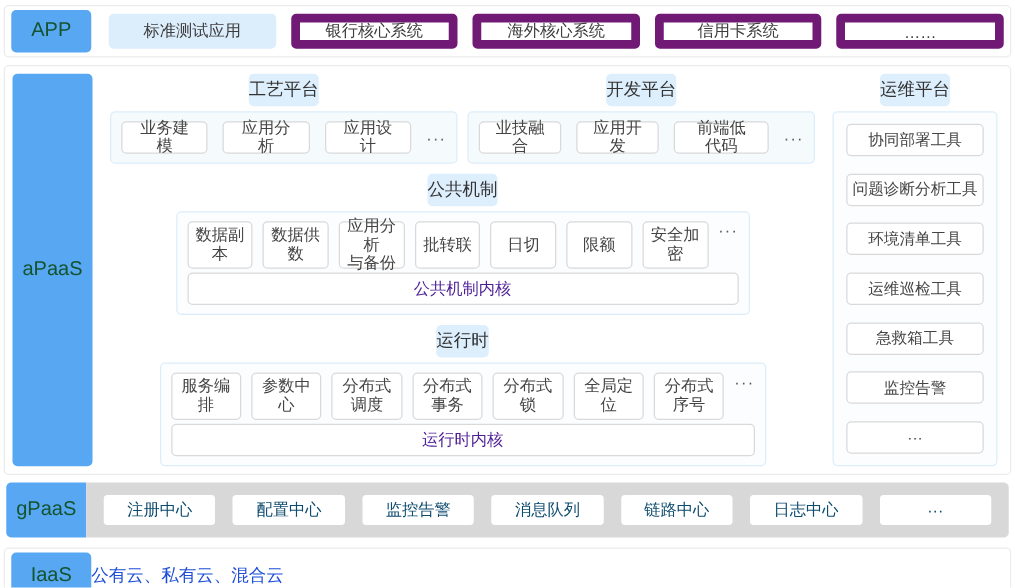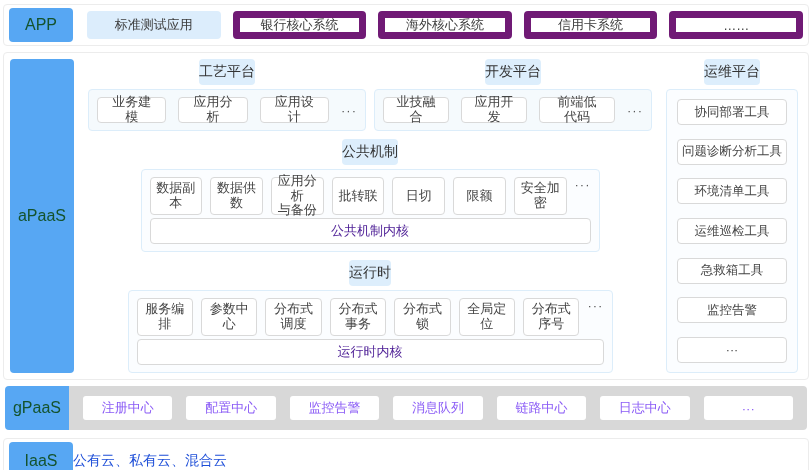--- a/index.html
+++ b/index.html
@@ -56,21 +56,21 @@
   .ops .panel-body { flex:1; padding:9px 10px; display:flex; flex-direction:column;
     justify-content:space-between; }
   .ops .item-box { height:26px; padding:10px 4px; font-size:12.5px; }
 
   
   .gpaas-row { margin-top:6px; height:44px; display:flex; align-items:stretch; padding:0 2px; }
   .gpaas-row .layer-label { border-radius:4px 0 0 4px; }
   .gpaas-strip { flex:1; background:#d8d8d8; border-radius:0 4px 4px 0;
     display:flex; align-items:center; gap:14px; padding:0 14px; }
   .gpaas-item { flex:1; height:24px; background:#fff; border-radius:3px;
-    display:flex; align-items:center; justify-content:center; font-size:13px; color:#8b5cf6; }
+    display:flex; align-items:center; justify-content:center; font-size:13px; color:#0c4a6e; }
 
   
   .iaas-row { margin-top:8px; height:46px; align-items:center; }
   .iaas-row .layer-label { height:38px; }
   .iaas-content { flex:1; font-size:14px; color:#1d4ed8; }
 </style>
 </head>
 <body>
 
 <div class="page">

